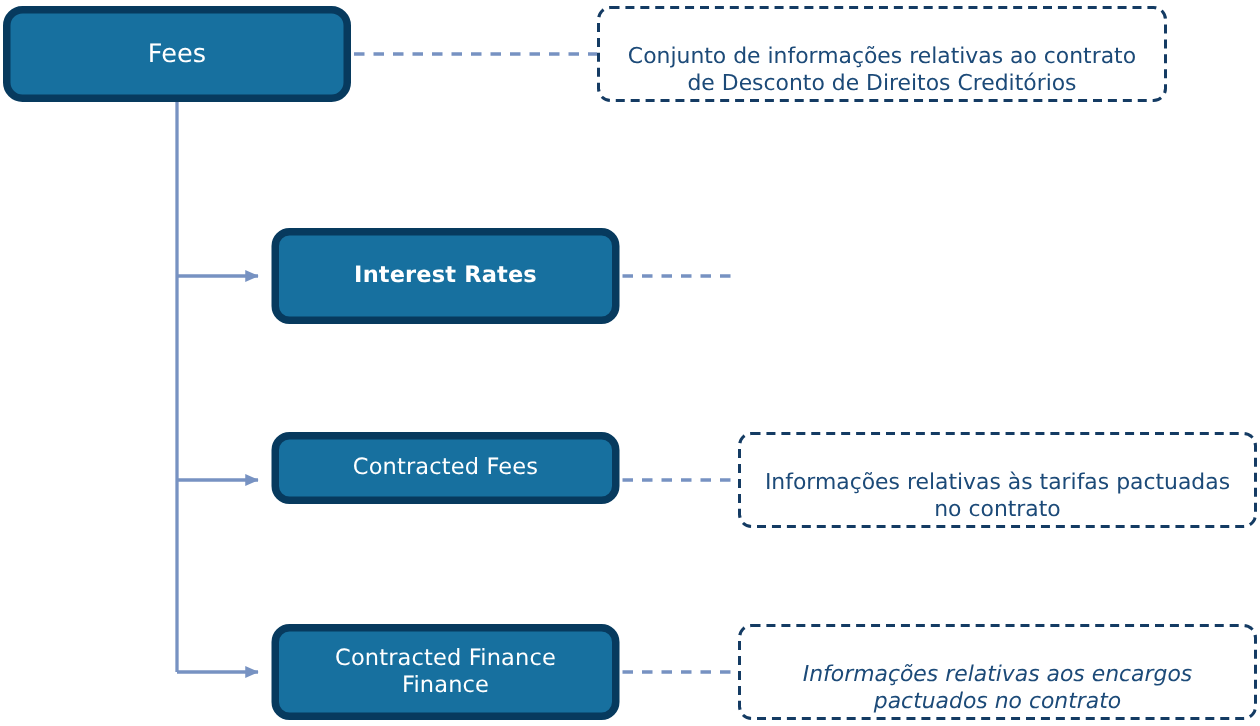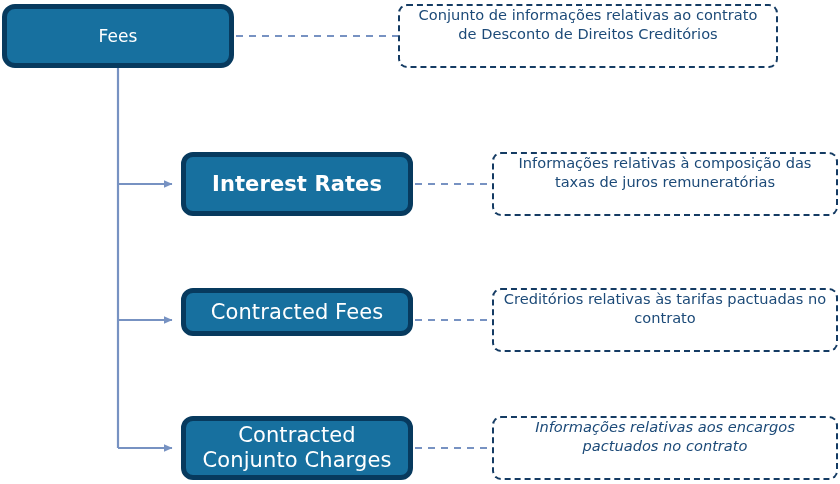--- a/index.html
+++ b/index.html
@@ -41,40 +41,40 @@
     line-height: 1.18;
     letter-spacing: 0.1px;
     z-index: 3;
   }
   .node.root {
     font-size: 17px;
     font-weight: 400;
     border-radius: 13px;
   }
   .node.child {
-    font-size: 21px;
+    font-size: 15px;
   }
   .node.bold {
     font-weight: bold;
   }
   .node .node-label {
     display: block;
     padding: 0 10px;
   }
 
   
   .note {
     position: absolute;
     box-sizing: border-box;
     background: #ffffff;
     border: 2px dashed #143b63;
     border-radius: 9px;
     color: #1c4a78;
     display: flex;
-    align-items: flex-start;
+    align-items: flex-end;
     justify-content: center;
     text-align: center;
     font-size: 14.6px;
     line-height: 1.27;
     z-index: 2;
   }
   .note .note-label {
     display: block;
     padding: 0 8px;
   }
@@ -109,32 +109,29 @@
 
   <div class="node child bold" style="left:181px; top:152px; width:232px; height:64px;">
     <span class="node-label">Interest Rates</span>
   </div>
 
   <div class="node child" style="left:181px; top:288px; width:232px; height:48px;">
     <span class="node-label">Contracted Fees</span>
   </div>
 
   <div class="node child" style="left:181px; top:416px; width:232px; height:64px;">
-    <span class="node-label">Contracted Conjunto Charges</span>
+    <span class="node-label">Contracted Finance Finance</span>
   </div>
 
   <div class="note" style="left:398px; top:4px; width:380px; height:64px;">
     <span class="note-label">Conjunto de informações relativas ao contrato de Desconto de Direitos Creditórios</span>
   </div>
 
-  <div class="note" style="left:492px; top:152px; width:346px; height:64px;">
-    <span class="note-label">Informações relativas à composição das taxas de juros remuneratórias</span>
-  </div>
 
   <div class="note" style="left:492px; top:288px; width:346px; height:64px;">
-    <span class="note-label">Creditórios relativas às tarifas pactuadas no contrato</span>
+    <span class="note-label">Informações relativas às tarifas pactuadas no contrato</span>
   </div>
 
   <div class="note" style="left:492px; top:416px; width:346px; height:64px;font-style:italic;">
     <span class="note-label">Informações relativas aos encargos pactuados no contrato</span>
   </div>
 
 </div>
 
 </body></html>

